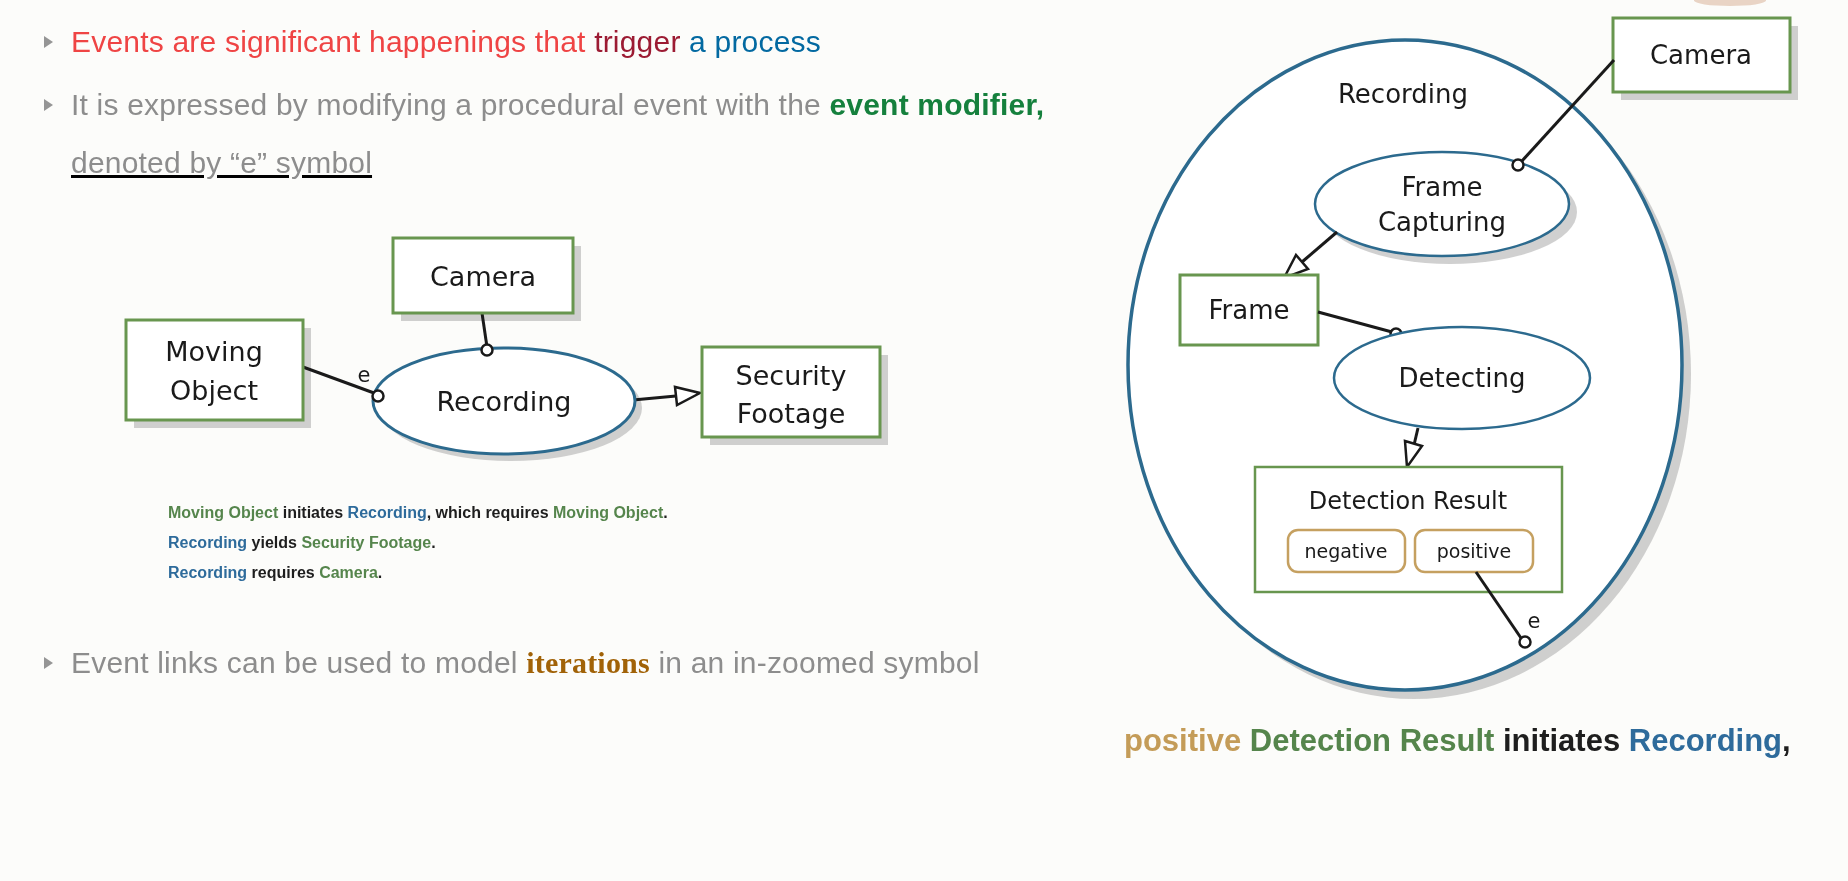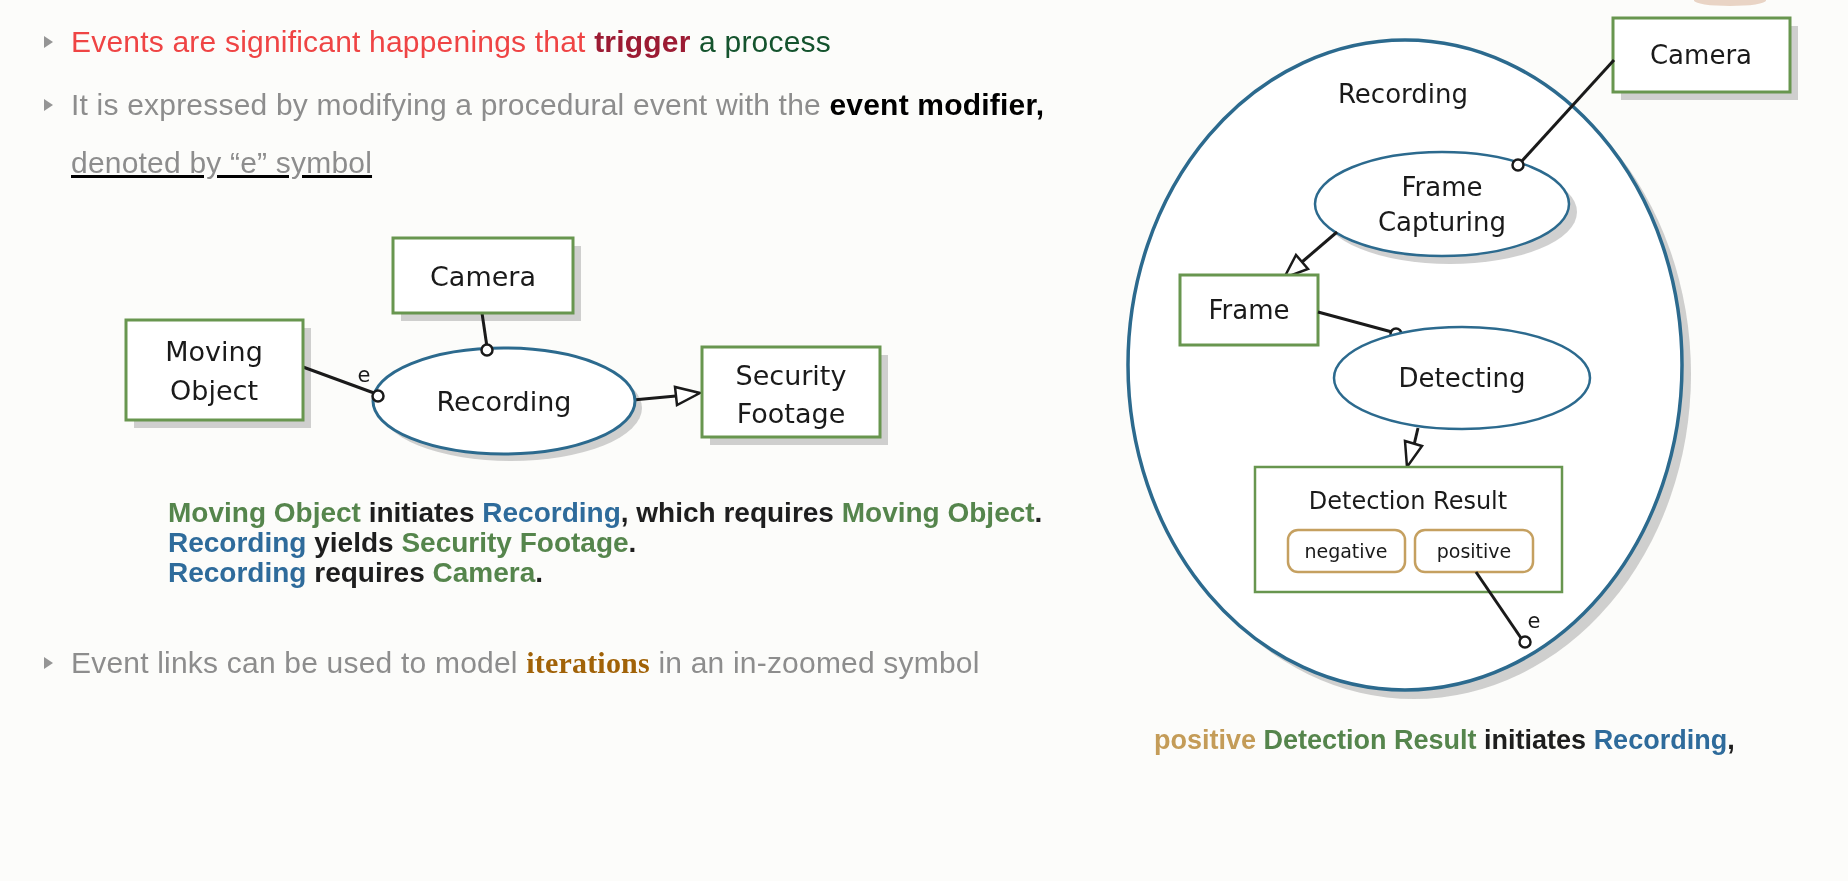--- a/index.html
+++ b/index.html
@@ -5,21 +5,21 @@
   html,body{margin:0;padding:0;}
   body{
     width:1848px;height:881px;position:relative;overflow:hidden;
     background:#fcfcfa;
     font-family:"Liberation Sans", sans-serif;
   }
   .row{position:absolute;display:flex;align-items:center;height:58px;white-space:nowrap;}
   .bullet-text{font-size:30px;color:#8d8d8d;letter-spacing:0.2px;}
   .marker{width:0;height:0;border-left:9px solid #959595;border-top:6px solid transparent;
           border-bottom:6px solid transparent;margin-right:18px;flex:0 0 auto;}
-  .caption{position:absolute;font-weight:700;font-size:28px;color:#1e1e1e;line-height:30px;white-space:nowrap;}
+  .caption{position:absolute;font-weight:700;font-size:16px;color:#1e1e1e;line-height:30px;white-space:nowrap;}
   .caption div{white-space:nowrap;}
   svg{position:absolute;overflow:visible;}
   svg text{font-family:"DejaVu Sans", sans-serif;fill:#1a1a1a;}
   .shadow{fill:#a9a9a9;opacity:0.55;stroke:none;}
   .node-green{fill:#ffffff;stroke:#68964f;stroke-width:3;}
   .node-blue{fill:#ffffff;stroke:#2c6a8e;stroke-width:3;}
   .node-tan{fill:#ffffff;stroke:#c5a060;stroke-width:2.5;}
   .link{stroke:#1a1a1a;stroke-width:3;fill:none;}
   .dot{fill:#ffffff;stroke:#1a1a1a;stroke-width:2.5;}
   .arrowhead{fill:#ffffff;stroke:#1a1a1a;stroke-width:2.5;stroke-linejoin:miter;}
@@ -29,25 +29,25 @@
   .dr-label{font-size:24px;text-anchor:middle;}
   .e-label{font-size:21px;text-anchor:middle;}
   .corner-sliver{position:absolute;left:1694px;top:-5px;width:72px;height:11px;
                  background:#e9d4c5;border-radius:50%;}
 </style>
 </head>
 <body>
 
 <div class="row" style="left:44px;top:13px;">
   <span class="marker"></span>
-  <span class="bullet-text"><span style="color: #ef4444;">Events are significant happenings that </span><span style="color: rgb(156, 27, 51); font-weight: 700;">trigger</span><span style="color: #14532d;"> a process</span></span>
+  <span class="bullet-text"><span style="color: #ef4444;">Events are significant happenings that </span><span style="color: rgb(156, 27, 51); font-weight: 400;">trigger</span><span style="color: #0369a1;"> a process</span></span>
 </div>
 <div class="row" style="left:44px;top:76px;">
   <span class="marker"></span>
-  <span class="bullet-text"><span style="color: rgb(141, 141, 141);">It is expressed by modifying a procedural event with the </span><span style="color: #000000; font-weight: 700;">event modifier,</span></span>
+  <span class="bullet-text"><span style="color: rgb(141, 141, 141);">It is expressed by modifying a procedural event with the </span><span style="color: #15803d; font-weight: 700;">event modifier,</span></span>
 </div>
 <div class="row" style="left:71px;top:134px;text-decoration:underline;">
   <span class="bullet-text"><span style="color: rgb(141, 141, 141);">denoted by “e” symbol</span></span>
 </div>
 
 <svg width="830" height="290" viewBox="90 190 830 290" style="left:90px;top:190px;">
 
   <rect class="shadow" x="401" y="246" width="180" height="75"></rect>
   <rect class="shadow" x="134" y="328" width="177" height="100"></rect>
   <rect class="shadow" x="710" y="355" width="178" height="90"></rect>
@@ -123,17 +123,17 @@
   <rect class="node-tan" x="1288" y="530" width="117" height="42" rx="10"></rect>
   <text class="state-label" x="1346" y="558">negative</text>
   <rect class="node-tan" x="1415" y="530" width="118" height="42" rx="10"></rect>
   <text class="state-label" x="1474" y="558">positive</text>
 
   <line class="link" x1="1476" y1="572" x2="1521" y2="638"></line>
   <circle class="dot" cx="1525" cy="642" r="5.5"></circle>
   <text class="e-label" x="1534" y="628">e</text>
 </svg>
 
-<div class="caption" style="left:1154px;top:722px;font-size:27px;line-height:37px;">
+<div class="caption" style="left:1124px;top:722px;font-size:31px;line-height:37px;">
   <div><span style="color: rgb(196, 156, 88); font-weight: 700;">positive</span><span style="color: rgb(30, 30, 30); font-weight: 700;"> </span><span style="color: rgb(85, 133, 76); font-weight: 700;">Detection Result</span><span style="color: rgb(30, 30, 30); font-weight: 700;"> initiates </span><span style="color: rgb(46, 107, 155); font-weight: 700;">Recording</span><span style="color: rgb(30, 30, 30); font-weight: 700;">,</span></div>
 </div>
 
 <div class="corner-sliver"></div>
 
 </body></html>

